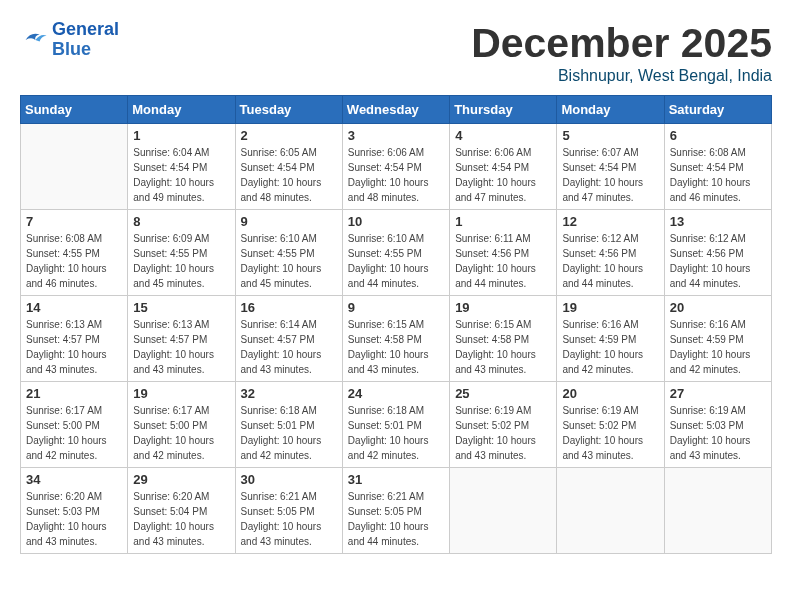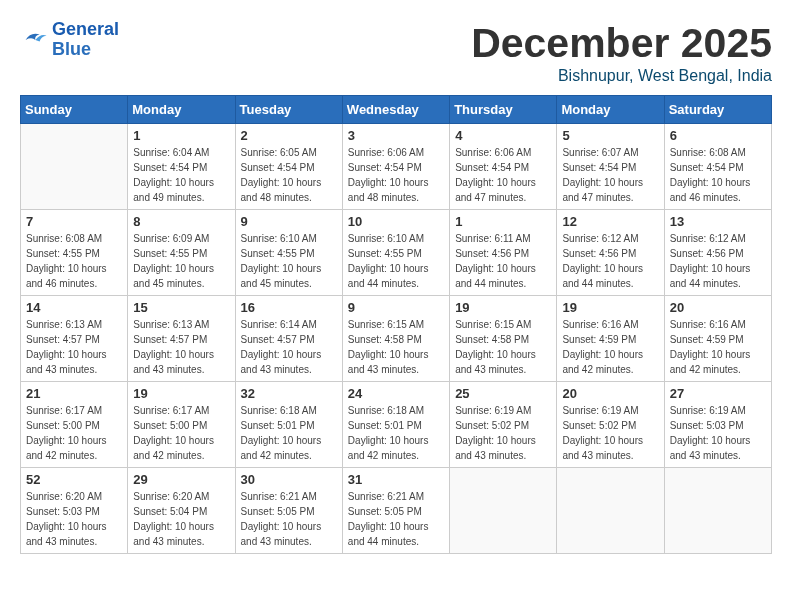--- a/index.html
+++ b/index.html
@@ -231,21 +231,21 @@
           <span class="day-num">20</span>
           <div class="day-info">Sunrise: 6:19 AM<br>Sunset: 5:02 PM<br>Daylight: 10 hours and 43 minutes.</div>
         </td>
         <td>
           <span class="day-num">27</span>
           <div class="day-info">Sunrise: 6:19 AM<br>Sunset: 5:03 PM<br>Daylight: 10 hours and 43 minutes.</div>
         </td>
       </tr>
       <tr>
         <td>
-          <span class="day-num">52</span>
+          <span class="day-num">34</span>
           <div class="day-info">Sunrise: 6:20 AM<br>Sunset: 5:03 PM<br>Daylight: 10 hours and 43 minutes.</div>
         </td>
         <td>
           <span class="day-num">29</span>
           <div class="day-info">Sunrise: 6:20 AM<br>Sunset: 5:04 PM<br>Daylight: 10 hours and 43 minutes.</div>
         </td>
         <td>
           <span class="day-num">30</span>
           <div class="day-info">Sunrise: 6:21 AM<br>Sunset: 5:05 PM<br>Daylight: 10 hours and 43 minutes.</div>
         </td>

